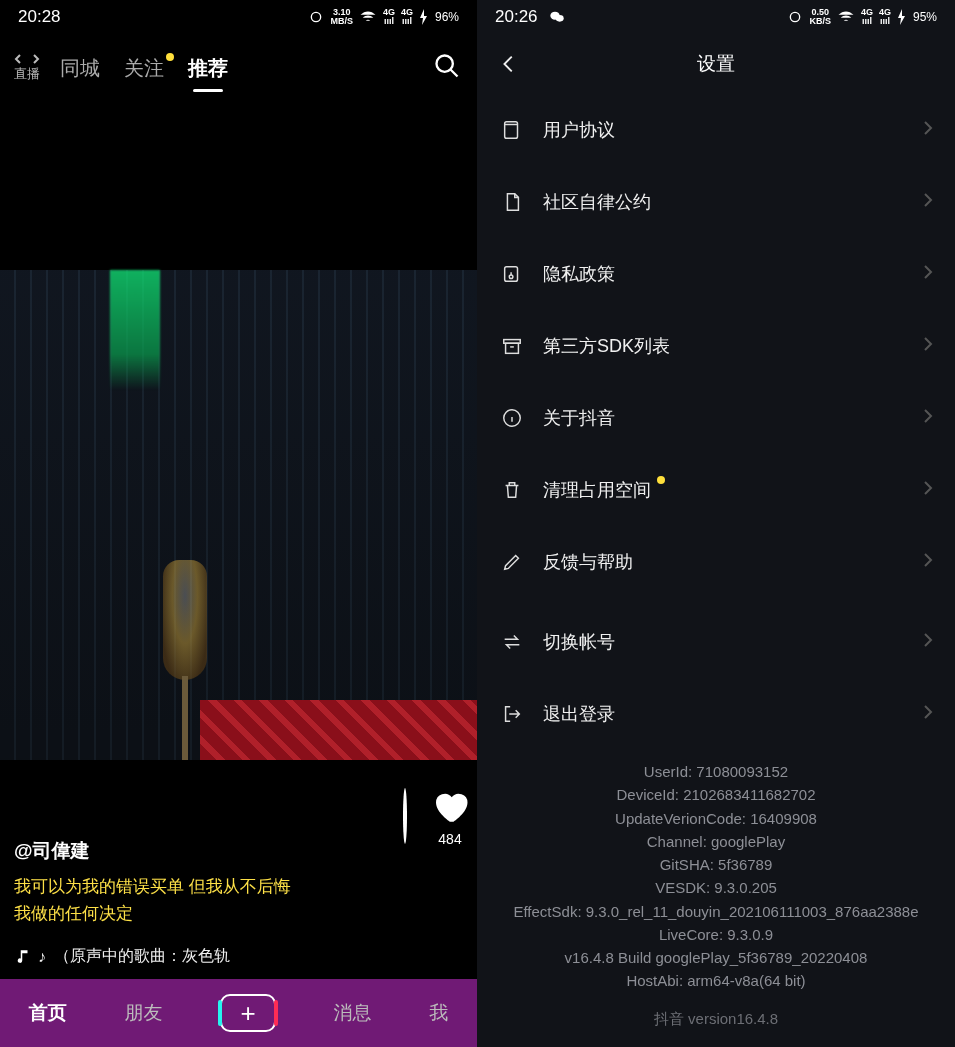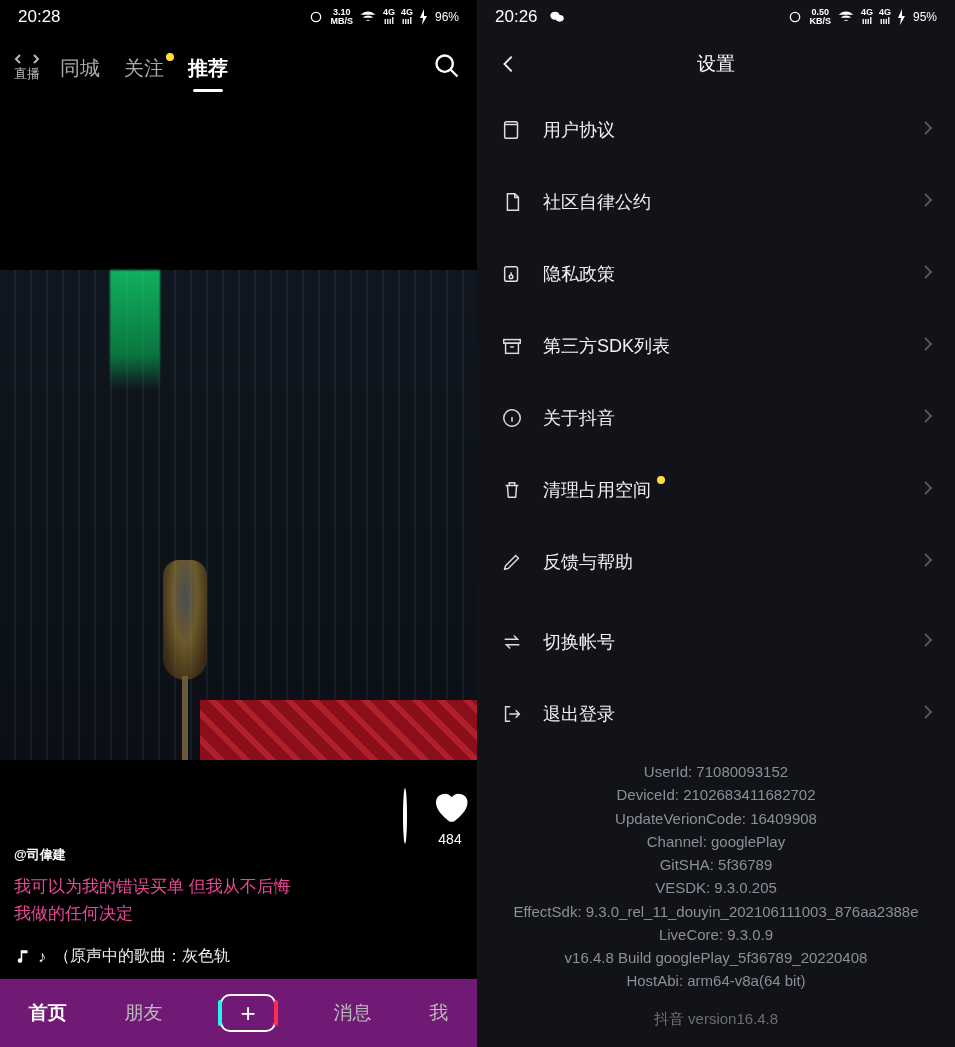--- a/index.html
+++ b/index.html
@@ -73,22 +73,22 @@
   .avatar-ring::after{content:"";position:absolute;inset:0;background:radial-gradient(circle at 60% 55%, rgba(0,0,0,.5) 18%, transparent 20%);}
   .act { display:flex; flex-direction:column; align-items:center; color:#fff; font-size:14px; }
   .act svg { width:42px; height:42px; }
   .act .cnt { margin-top:4px; font-size:14px; }
   .share svg{ width:48px; height:40px;}
   .disc { width:48px; height:48px; border-radius:50%; background:radial-gradient(circle at 45% 40%, #cbb190 28%, #2a231a 30% 70%, #000 72%); border:2px solid #222; animation:spin 6s linear infinite;}
   @keyframes spin{to{transform:rotate(360deg);}}
 
   
   .caption { position:absolute; left:14px; bottom:120px; right:90px; }
-  .caption .user { font-size:13px; font-weight:600; margin-bottom:10px; }
-  .caption .desc { font-size:17px; line-height:1.55; color:#ec4899; }
+  .caption .user { font-size:19px; font-weight:600; margin-bottom:10px; }
+  .caption .desc { font-size:17px; line-height:1.55; color:#fde047; }
   .music-row { position:absolute; bottom:80px; left:14px; display:flex; align-items:center; gap:8px; font-size:16px; color:#eee;}
   .music-row svg{width:18px;height:18px;}
 
   
   .bottom-nav { position:absolute; bottom:0; left:0; right:0; height:68px; display:flex; align-items:center; justify-content:space-around; background:#701a75;}
   .bn-item { font-size:19px; color:#bbb; font-weight:500;}
   .bn-item.home { color:#fff; font-weight:700;}
   .plus-btn { width:56px; height:38px; border:2px solid #fff; border-radius:10px; display:flex; align-items:center; justify-content:center; position:relative;}
   .plus-btn::before{content:"";position:absolute;left:-4px;top:4px;bottom:4px;width:4px;background:#25f4ee;border-radius:4px;}
   .plus-btn::after{content:"";position:absolute;right:-4px;top:4px;bottom:4px;width:4px;background:#fe2c55;border-radius:4px;}

